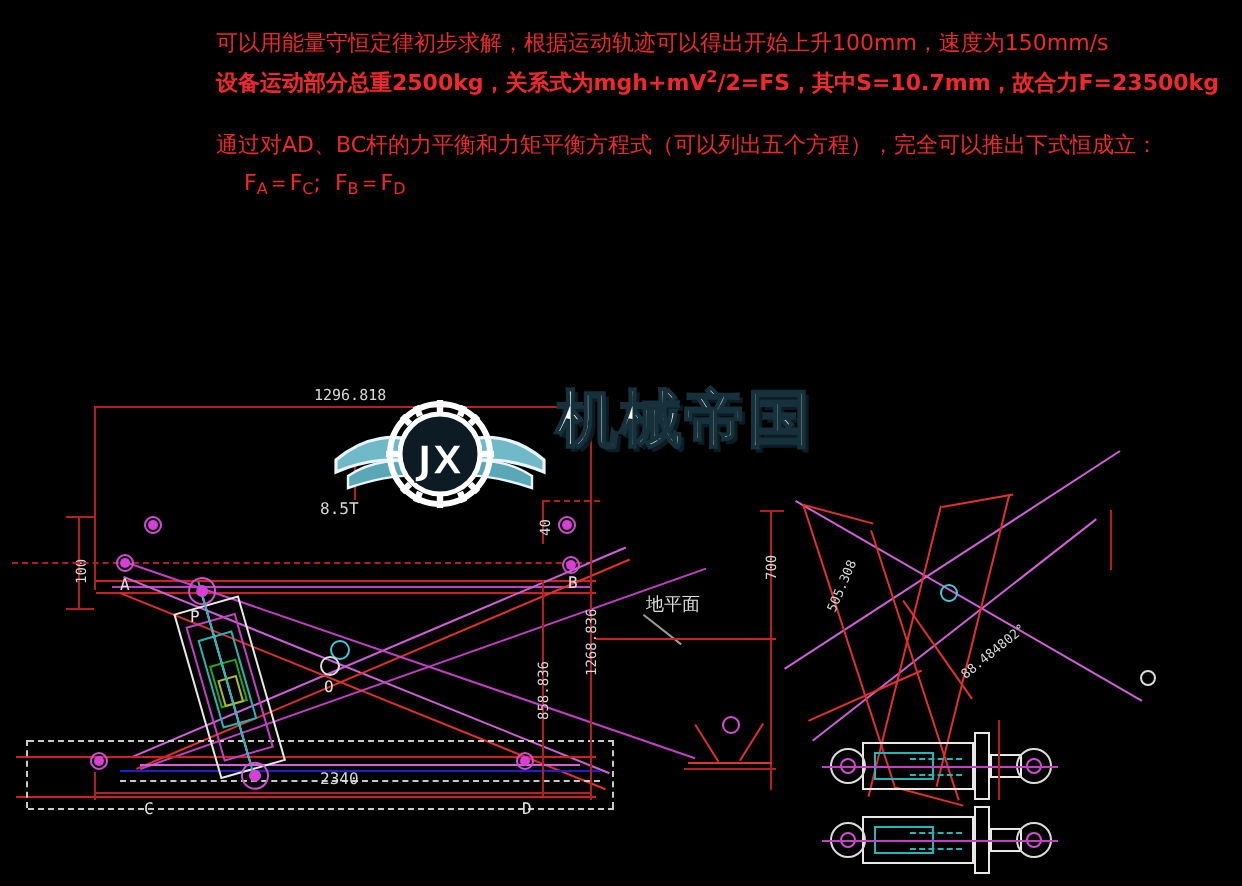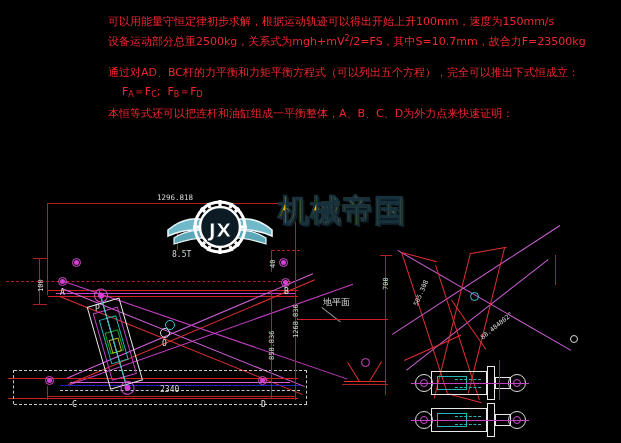--- a/index.html
+++ b/index.html
@@ -51,21 +51,21 @@
   .bm{border:1px solid #c43fc4;}
   .bg{border:1px solid #1ea81e;}
   .by{border:1px solid #b8b818;}
 
   
   #wm{position:absolute;left:160px;top:196px;width:300px;height:62px;}
   #wm .wmtext{
     position:absolute;left:118px;top:-2px;
     font-family:"DejaVu Sans","Liberation Sans",sans-serif;
     font-weight:bold;font-size:31px;line-height:33px;
-    color:#eab308;
+    color:#ffffff;
     -webkit-text-stroke:1px #16303c;
     text-shadow:2px 2px 0 #0c1c24;
     letter-spacing:1px;
   }
   #wm .wmurl{
     position:absolute;left:116px;top:31px;
     font-family:"DejaVu Sans","Liberation Sans",sans-serif;
     font-weight:bold;font-size:20px;
     color:#ffffff;
     -webkit-text-stroke:1px #1d3b49;
@@ -73,42 +73,41 @@
     letter-spacing:0px;
   }
   #wmlogo{position:absolute;left:0;top:0;}
 </style>
 </head>
 <body>
 
 <div id="stage">
 
   <div class="note" style="left:108px;top:16px;">可以用能量守恒定律初步求解，根据运动轨迹可以得出开始上升100mm，速度为150mm/s</div>
-  <div class="note" style="left:108px;top:33px;">
+  <div class="note" style="left:108px;top:33px;font-weight:bold;">
     <span>设备运动部分总重2500kg，关系式为mgh+mV<span class="sup">2</span>/2=FS，其中S=10.7mm，故合力F=23500kg</span>
   </div>
   <div class="note" style="left:122px;top:86px;">
     <span>F</span><span class="sub">A</span><span>＝</span><span>F</span><span class="sub">C</span><span>;</span>&nbsp;&nbsp;<span>F</span><span class="sub">B</span><span>＝</span><span>F</span><span class="sub">D</span>
   </div>
 
   <div class="note" style="left:108px;top:67px;">通过对AD、BC杆的力平衡和力矩平衡方程式（可以列出五个方程），完全可以推出下式恒成立：</div>
 
-  <div class="note" style="left:108px;top:108px;">本恒等式还可以把连杆和油缸组成一平衡整体，A、B、C、D为外力点来快速证明：</div>
 
   <div class="ln dim" style="left:48px;top:203px;width:248px;"></div>
   <div class="ln dim" style="left:48px;top:203px;width:92px;transform:rotate(90deg);"></div>
   <div class="ln dim" style="left:296px;top:203px;width:180px;transform:rotate(90deg);"></div>
   <div class="cadtxt" style="left:157px;top:193px;font-size:7.5px;">1296.818</div>
 
   <div class="ln dim" style="left:40px;top:258px;width:46px;transform:rotate(90deg);"></div>
   <div class="ln dim" style="left:33px;top:258px;width:14px;"></div>
   <div class="ln dim" style="left:33px;top:304px;width:14px;"></div>
   <div class="cadtxt vert" style="left:37px;top:292px;">100</div>
 
-  <div class="cadtxt" style="left:172px;top:250px;font-size:8px;">8.5T</div>
+  <div class="cadtxt" style="left:160px;top:250px;font-size:8px;">8.5T</div>
   <div class="ln dim" style="left:178px;top:232px;width:18px;transform:rotate(90deg);"></div>
 
   <div class="ln dashr" style="left:6px;top:281px;width:290px;"></div>
   <div class="ln red" style="left:48px;top:290px;width:250px;"></div>
   <div class="ln red" style="left:48px;top:296px;width:250px;"></div>
   <div class="ln mag" style="left:56px;top:293px;width:240px;"></div>
 
   <div class="ln magl" style="left:62px;top:288px;width:262px;transform:rotate(22deg);"></div>
   <div class="ln magl" style="left:66px;top:378px;width:268px;transform:rotate(-23deg);"></div>
   <div class="ln red2" style="left:60px;top:296px;width:262px;transform:rotate(22deg);"></div>

